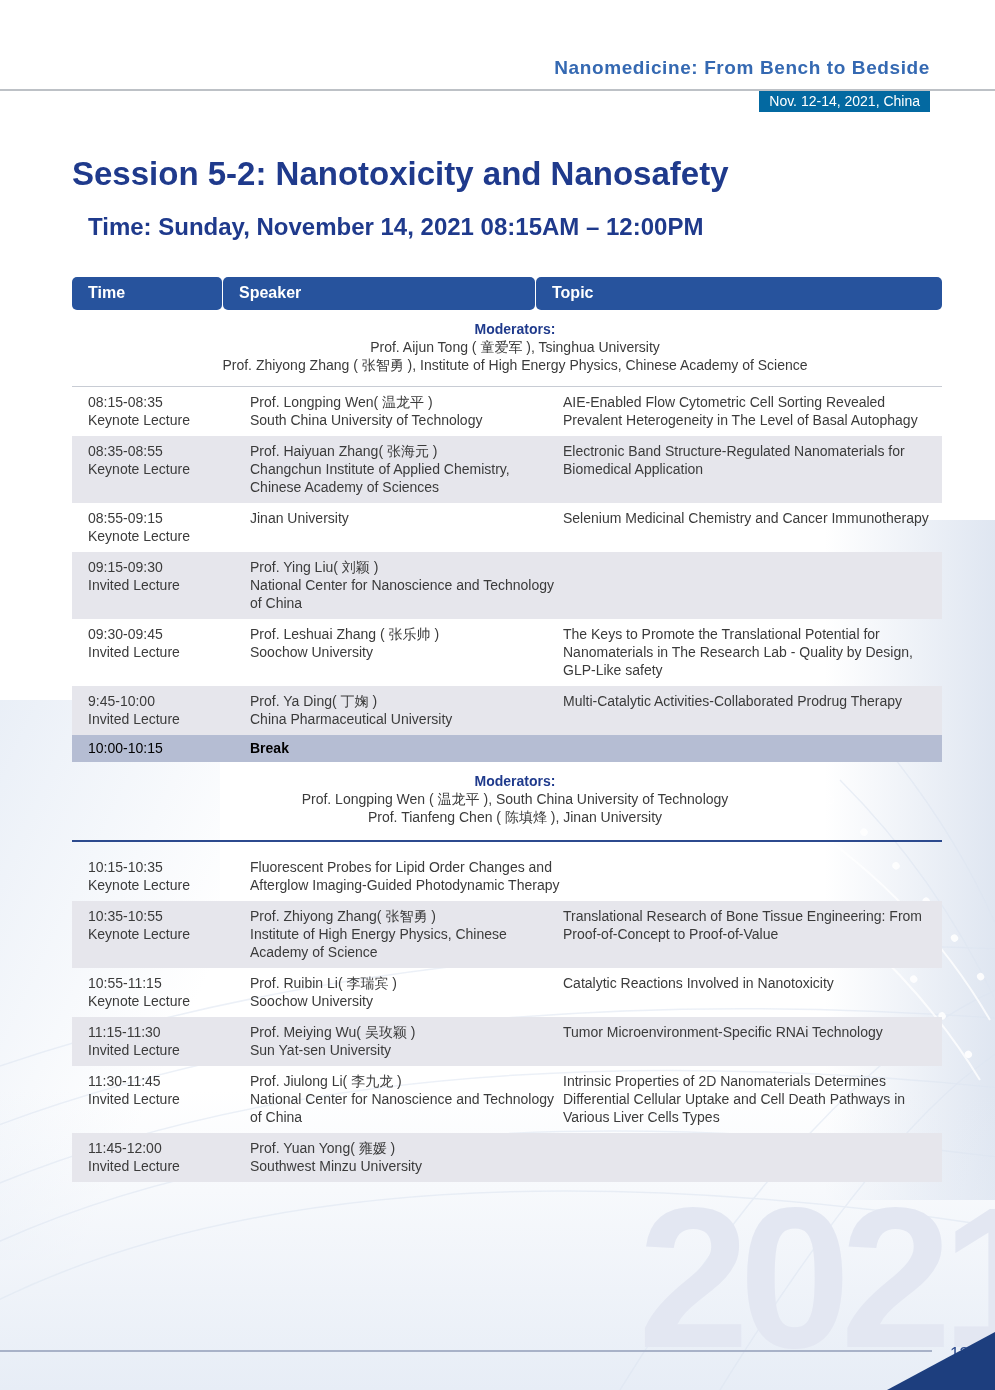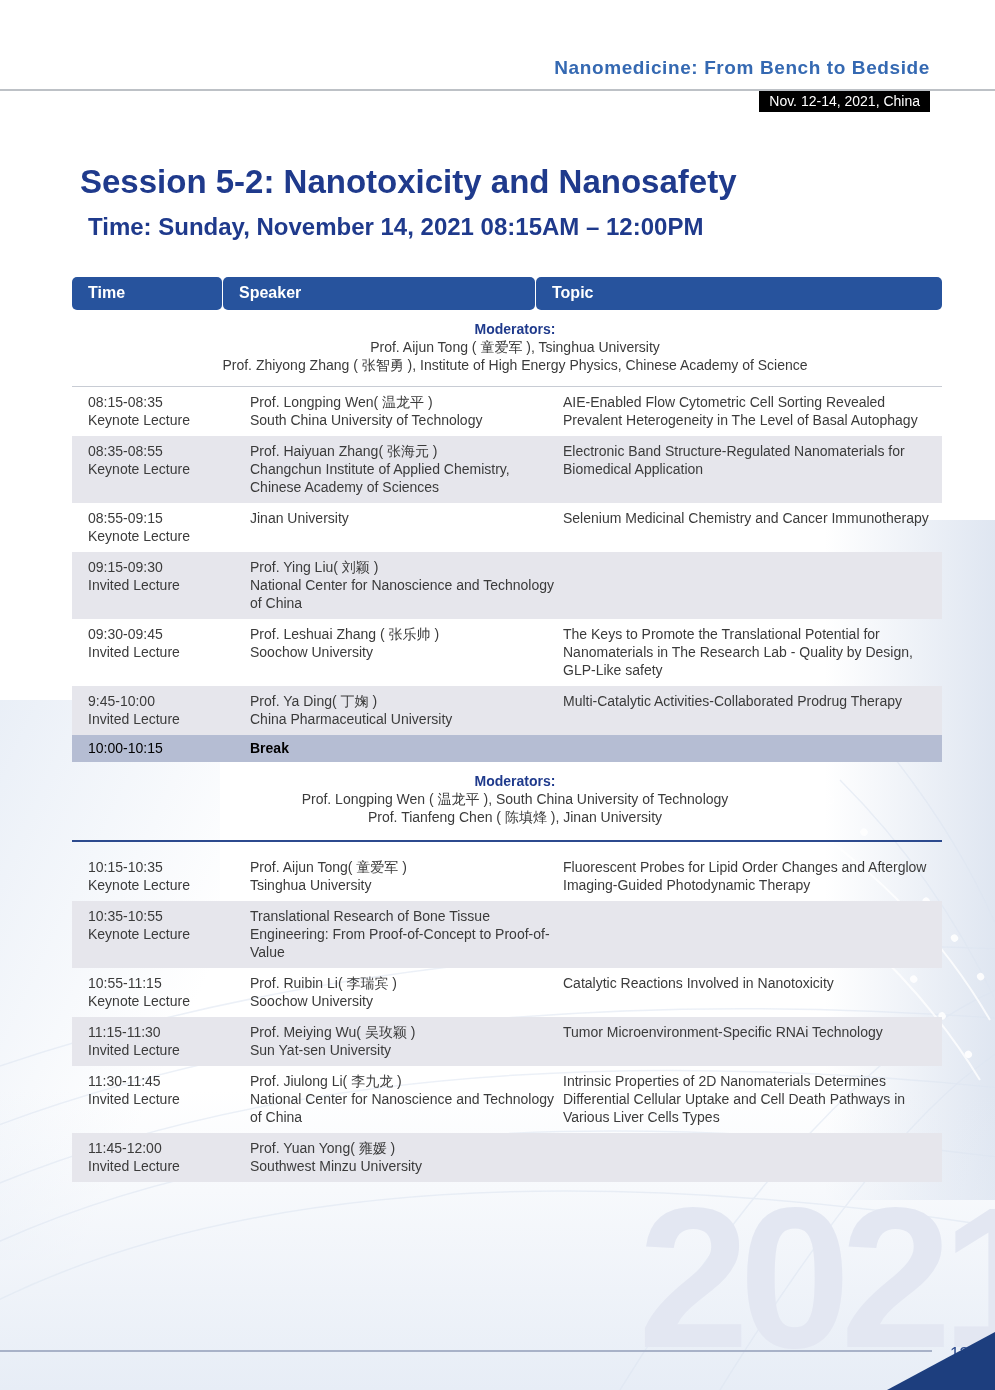--- a/index.html
+++ b/index.html
@@ -19,21 +19,21 @@
     letter-spacing:-10px;line-height:1;color:#e3e7f2;z-index:1;white-space:nowrap;}
   .corner-triangle{position:absolute;right:0;bottom:0;width:108px;height:58px;background:#1d3e7e;
     clip-path:polygon(100% 0,100% 100%,0 100%);z-index:4;}
   .footer-rule{position:absolute;left:0;bottom:38px;width:932px;height:2px;background:#a8b2c8;z-index:2;}
   .page-number{position:absolute;right:26px;bottom:26px;font-size:17px;color:#2c4a8e;z-index:3;}
 
   
   .conf-title{position:absolute;top:57px;right:65px;font-size:19px;font-weight:bold;
     color:#3569b2;letter-spacing:.6px;z-index:2;}
   .top-rule{position:absolute;top:89px;left:0;width:100%;height:2px;background:#bdc1c6;z-index:1;}
-  .date-badge{position:absolute;top:91px;right:65px;background:#000000;color:#ffffff;
+  .date-badge{position:absolute;top:91px;right:65px;background:#0369a1;color:#ffffff;
     font-size:14px;padding:2px 10px 3px;z-index:2;}
 
   
   .session-title{position:absolute;top:155px;left:72px;font-size:33px;font-weight:bold;color:#1f3a8c;z-index:2;}
   .session-time{position:absolute;top:213px;left:88px;font-size:24px;font-weight:bold;color:#1f3a8c;z-index:2;}
 
   
   .schedule{position:absolute;top:277px;left:72px;width:870px;z-index:2;}
   .thead{display:flex;gap:1px;}
   .th{box-sizing:border-box;background:#27539d;color:#fff;font-weight:bold;font-size:16px;
@@ -86,21 +86,21 @@
       <path d="M780 850 Q 910 950 990 1090"></path>
     </g>
   </svg>
 
   <div class="watermark">2021</div>
 
   <div class="conf-title">Nanomedicine: From Bench to Bedside</div>
   <div class="top-rule"></div>
   <div class="date-badge">Nov. 12-14, 2021, China</div>
 
-  <h1 class="session-title" style="margin:8px;">Session 5-2: Nanotoxicity and Nanosafety</h1>
+  <h1 class="session-title" style="margin:0;">Session 5-2: Nanotoxicity and Nanosafety</h1>
   <h2 class="session-time" style="margin:0;">Time: Sunday, November 14, 2021 08:15AM – 12:00PM</h2>
 
   <div class="schedule">
 
     <div class="thead">
       <div class="th th-time">Time</div>
       <div class="th th-speaker">Speaker</div>
       <div class="th th-topic">Topic</div>
     </div>
 
@@ -189,30 +189,30 @@
     </div>
 
     <div class="blue-rule"></div>
 
     <div class="rows-block rows-block2" id="rows2">
         <div class="row">
     <div class="cell time-cell">
       <div>10:15-10:35</div>
       <div>Keynote Lecture</div>
     </div>
-    <div class="cell speaker-cell">
-      <div>Prof. Aijun Tong( 童爱军 )</div>
-      <div>Tsinghua University</div>
-    </div>
     <div class="cell topic-cell">Fluorescent Probes for Lipid Order Changes and Afterglow Imaging-Guided Photodynamic Therapy</div>
   </div>
         <div class="row alt">
     <div class="cell time-cell">
       <div>10:35-10:55</div>
       <div>Keynote Lecture</div>
+    </div>
+    <div class="cell speaker-cell">
+      <div>Prof. Zhiyong Zhang( 张智勇 )</div>
+      <div>Institute of High Energy Physics, Chinese Academy of Science</div>
     </div>
     <div class="cell topic-cell">Translational Research of Bone Tissue Engineering: From Proof-of-Concept to Proof-of-Value</div>
   </div>
         <div class="row">
     <div class="cell time-cell">
       <div>10:55-11:15</div>
       <div>Keynote Lecture</div>
     </div>
     <div class="cell speaker-cell">
       <div>Prof. Ruibin Li( 李瑞宾 )</div>

